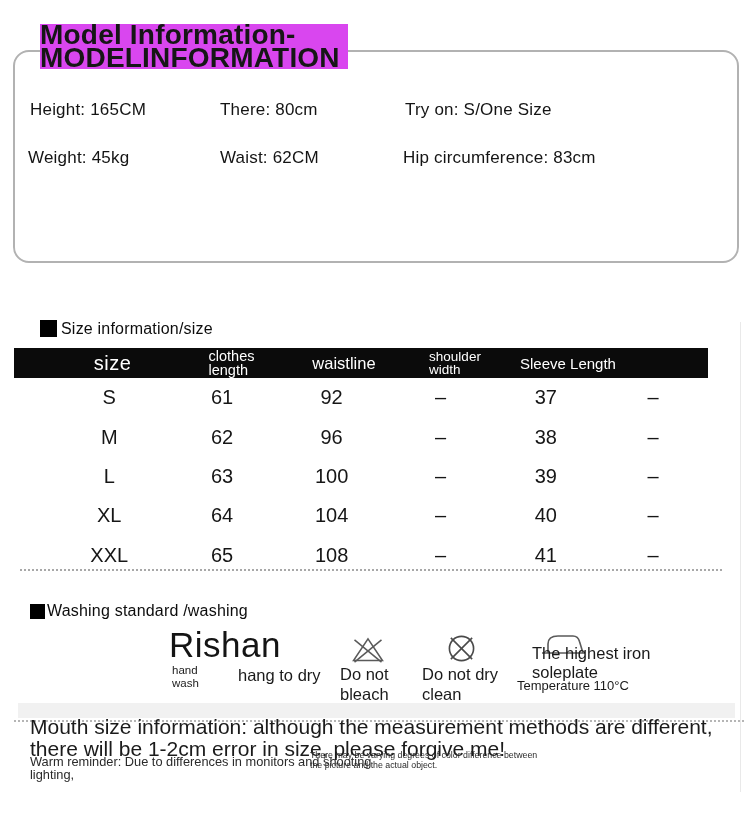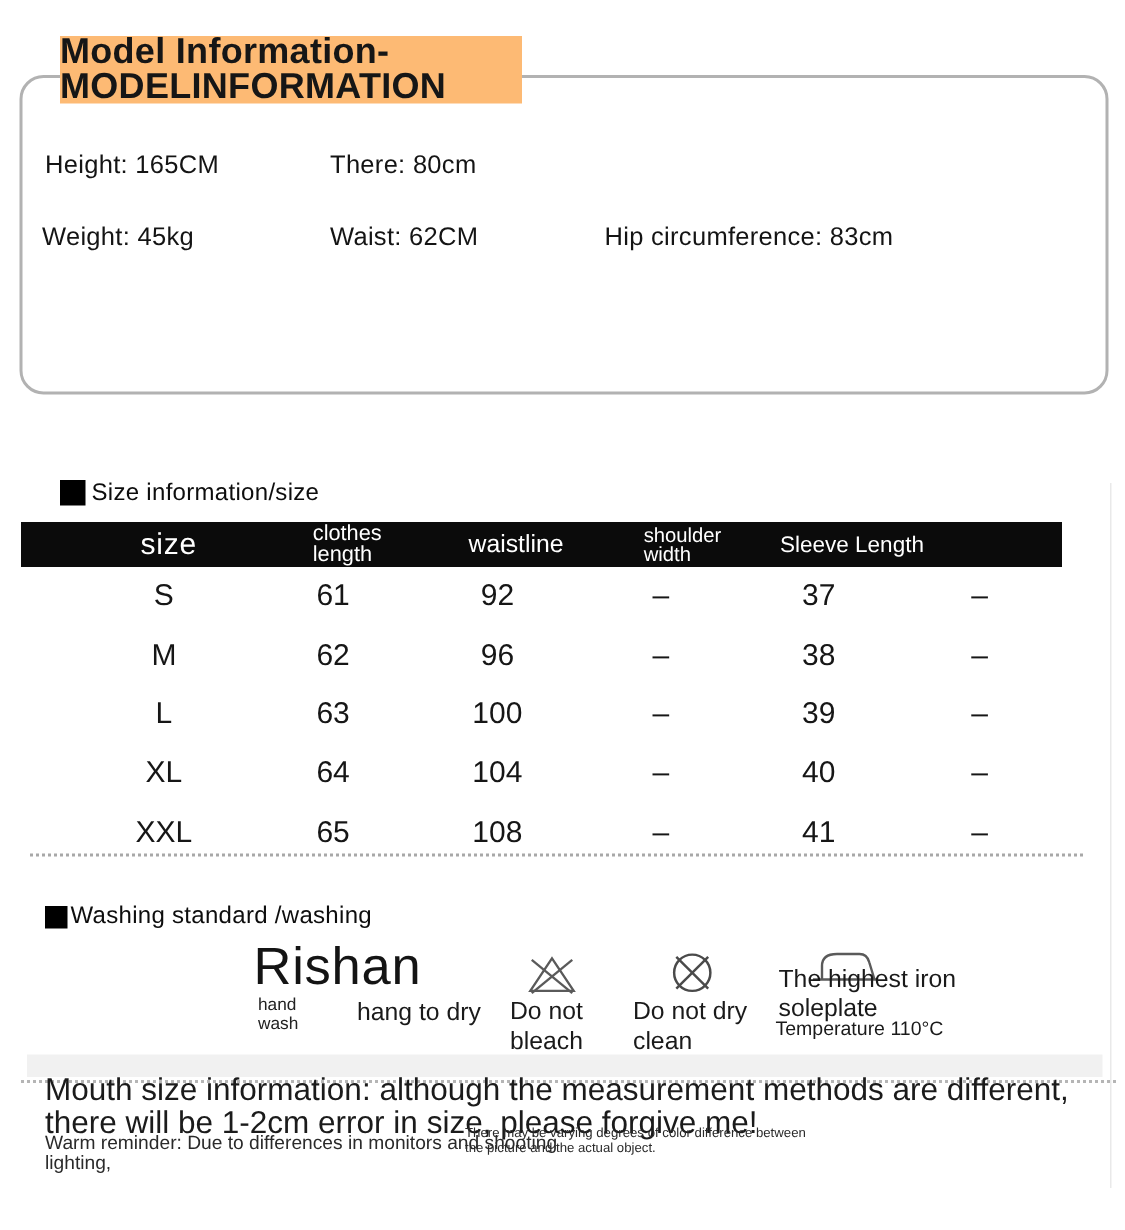--- a/index.html
+++ b/index.html
@@ -4,22 +4,22 @@
 <style>
   html,body{margin:0;padding:0;background:#ffffff;}
   #page{
     position:relative;width:750px;height:820px;background:#ffffff;overflow:hidden;
     font-family:"Liberation Sans", sans-serif;color:#111;
   }
   .abs{position:absolute;}
 
   
   .model-title{
-    left:40px;top:24px;width:308px;background:#fdba74;z-index:2;
-    font-size:24px;font-weight:600;line-height:22.5px;letter-spacing:.2px;color:#161616;
+    left:40px;top:24px;width:308px;background:#d946ef;z-index:2;
+    font-size:28px;font-weight:600;line-height:22.5px;letter-spacing:.2px;color:#161616;
   }
   .model-title span{display:block;}
   .model-box{
     left:13px;top:50px;width:722px;height:209px;
     border:2px solid #b2b2b2;border-radius:16px;z-index:1;background:#fff;
   }
   .mfield{font-size:17px;color:#141414;letter-spacing:.2px;z-index:3;}
   .mf0{left:30px;top:100px;} .mf1{left:220px;top:100px;} .mf2{left:405px;top:100px;}
   .mf3{left:28px;top:148px;} .mf4{left:220px;top:148px;} .mf5{left:403px;top:148px;}
 
@@ -55,21 +55,21 @@
   .brand{left:169px;top:625px;font-size:35px;font-weight:500;letter-spacing:.5px;color:#141414;}
   .handwash{left:172px;top:664px;font-size:11.5px;line-height:12.5px;color:#222;}
   .handwash span,.wlines span{display:block;}
   .hangdry{left:238px;top:666px;font-size:16.5px;color:#1a1a1a;}
   .wlabel{font-size:16.5px;line-height:19.5px;color:#1a1a1a;z-index:2;}
   .lbl-bleach{left:340px;top:665px;}
   .lbl-dry{left:422px;top:665px;}
   .icon-bleach{left:350px;top:636px;z-index:1;}
   .icon-dry{left:444px;top:634px;z-index:1;}
   .icon-iron{left:540px;top:629px;z-index:1;}
-  .lbl-iron{left:519px;top:644px;font-size:16.5px;line-height:18.5px;color:#1a1a1a;z-index:2;}
+  .lbl-iron{left:532px;top:644px;font-size:16.5px;line-height:18.5px;color:#1a1a1a;z-index:2;}
   .iron-temp{left:517px;top:678px;font-size:13px;color:#1a1a1a;z-index:2;}
 
   
   .foot-shade{left:18px;top:703px;width:717px;height:15px;background:#f1f1f1;}
   .dotted2{left:14px;top:720px;width:730px;border-top:2px dotted #b5b5b5;height:0;z-index:1;}
   .foot-note{left:30px;top:716px;font-size:21px;line-height:21.5px;color:#1b1b1b;z-index:2;}
   .foot-note span{display:block;}
   .foot-rem{left:30px;top:755px;font-size:12.8px;line-height:13.4px;color:#2a2a2a;z-index:2;}
   .foot-rem span{display:block;}
   .foot-color{left:310px;top:750px;width:228px;font-size:8.8px;line-height:10px;color:#2a2a2a;z-index:2;}
@@ -82,20 +82,21 @@
 
 <div id="page">
 
   <div class="abs model-title">
     <span>Model Information-</span>
     <span>MODELINFORMATION</span>
   </div>
   <div class="abs model-box"></div>
   <div class="abs mfield mf0">Height: 165CM</div>
   <div class="abs mfield mf1">There: 80cm</div>
+  <div class="abs mfield mf2">Try on: S/One Size</div>
   <div class="abs mfield mf3">Weight: 45kg</div>
   <div class="abs mfield mf4">Waist: 62CM</div>
   <div class="abs mfield mf5">Hip circumference: 83cm</div>
 
   <div class="abs bullet bullet-size"></div>
   <div class="abs sec-label lbl-size">Size information/size</div>
 
   <div class="abs thead">
     <div class="cell c0">
       <div class="hl h0">

